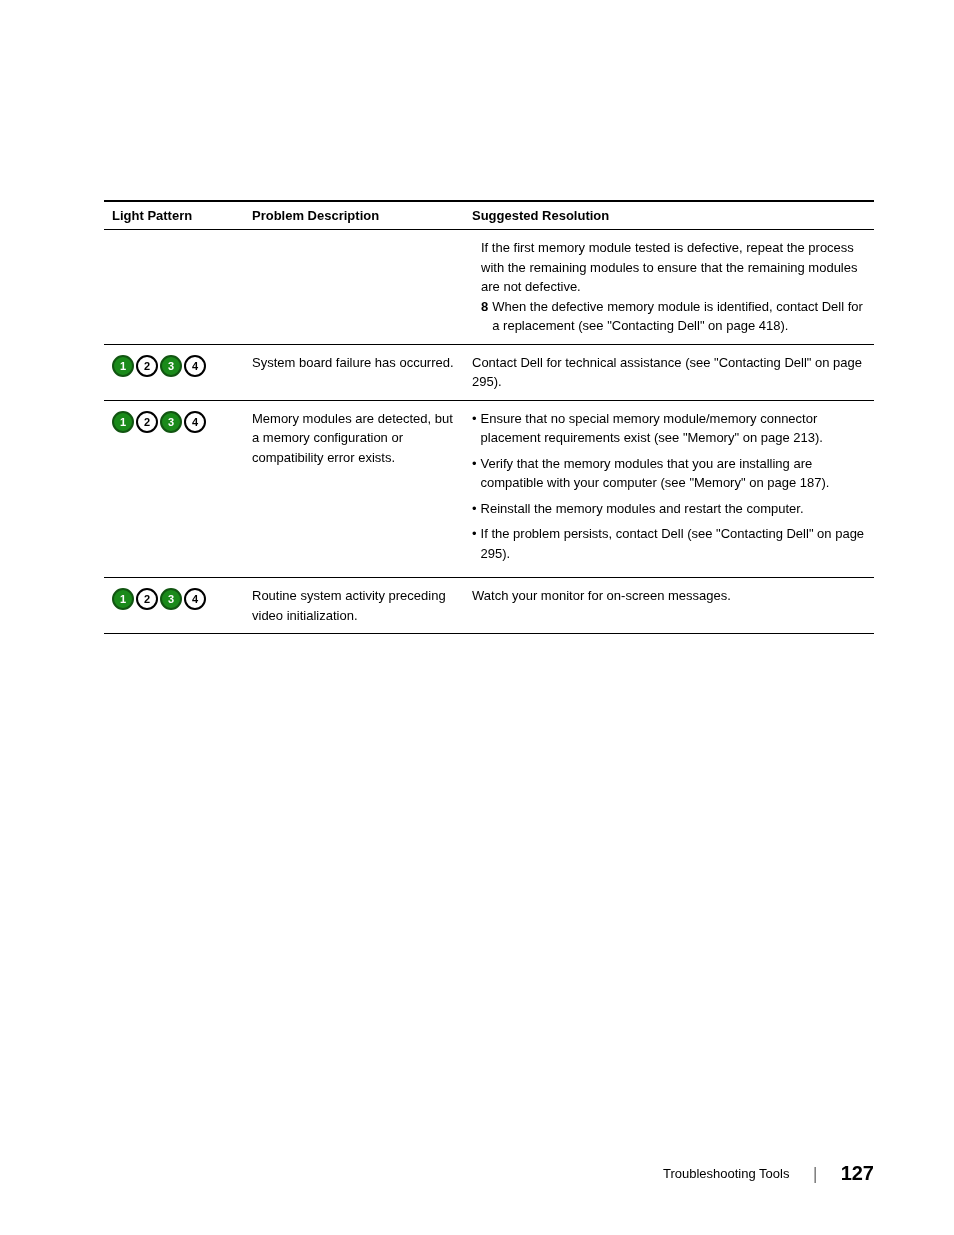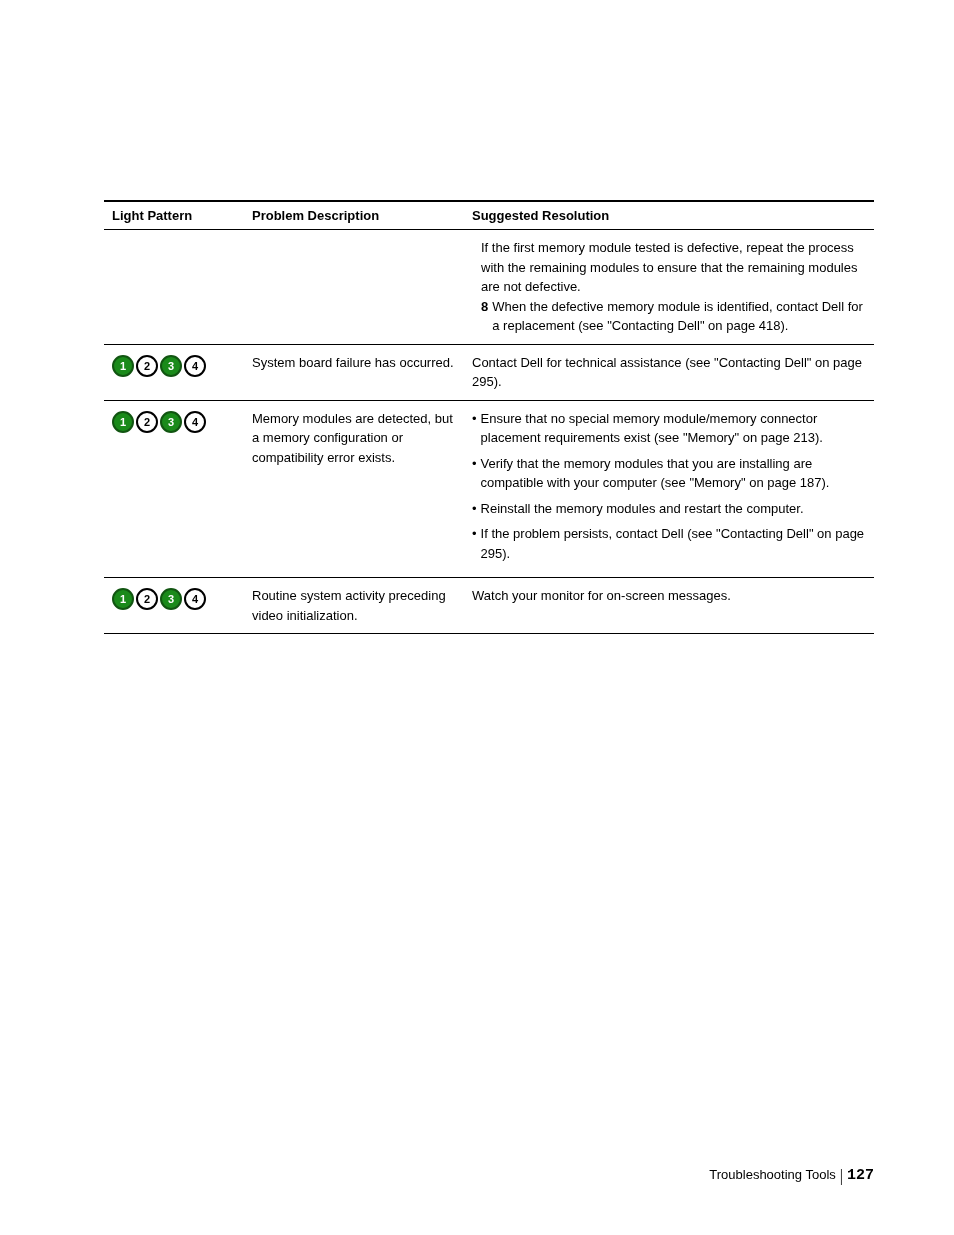--- a/index.html
+++ b/index.html
@@ -137,37 +137,38 @@
       left: 0;
       right: 0;
       display: flex;
       align-items: center;
       justify-content: flex-end;
       padding: 0 80px;
     }
 
     .footer-content {
       display: flex;
-      gap: 4px;
+      align-items: center;
+      gap: 24px;
     }
 
     .footer-text {
       font-family: Arial, Helvetica, sans-serif;
       font-size: 13px;
       color: #000;
     }
 
     .footer-separator {
       font-size: 16px;
       color: #000;
     }
 
     .footer-page {
-      font-family: Liberation Mono, monospace;
-      font-size: 15px;
+      font-family: Liberation Sans, sans-serif;
+      font-size: 20px;
       font-weight: bold;
       color: #000;
     }
   </style>
 </head>
 <body>
 
 <div class="page-container">
 
   <div class="table-wrapper">

